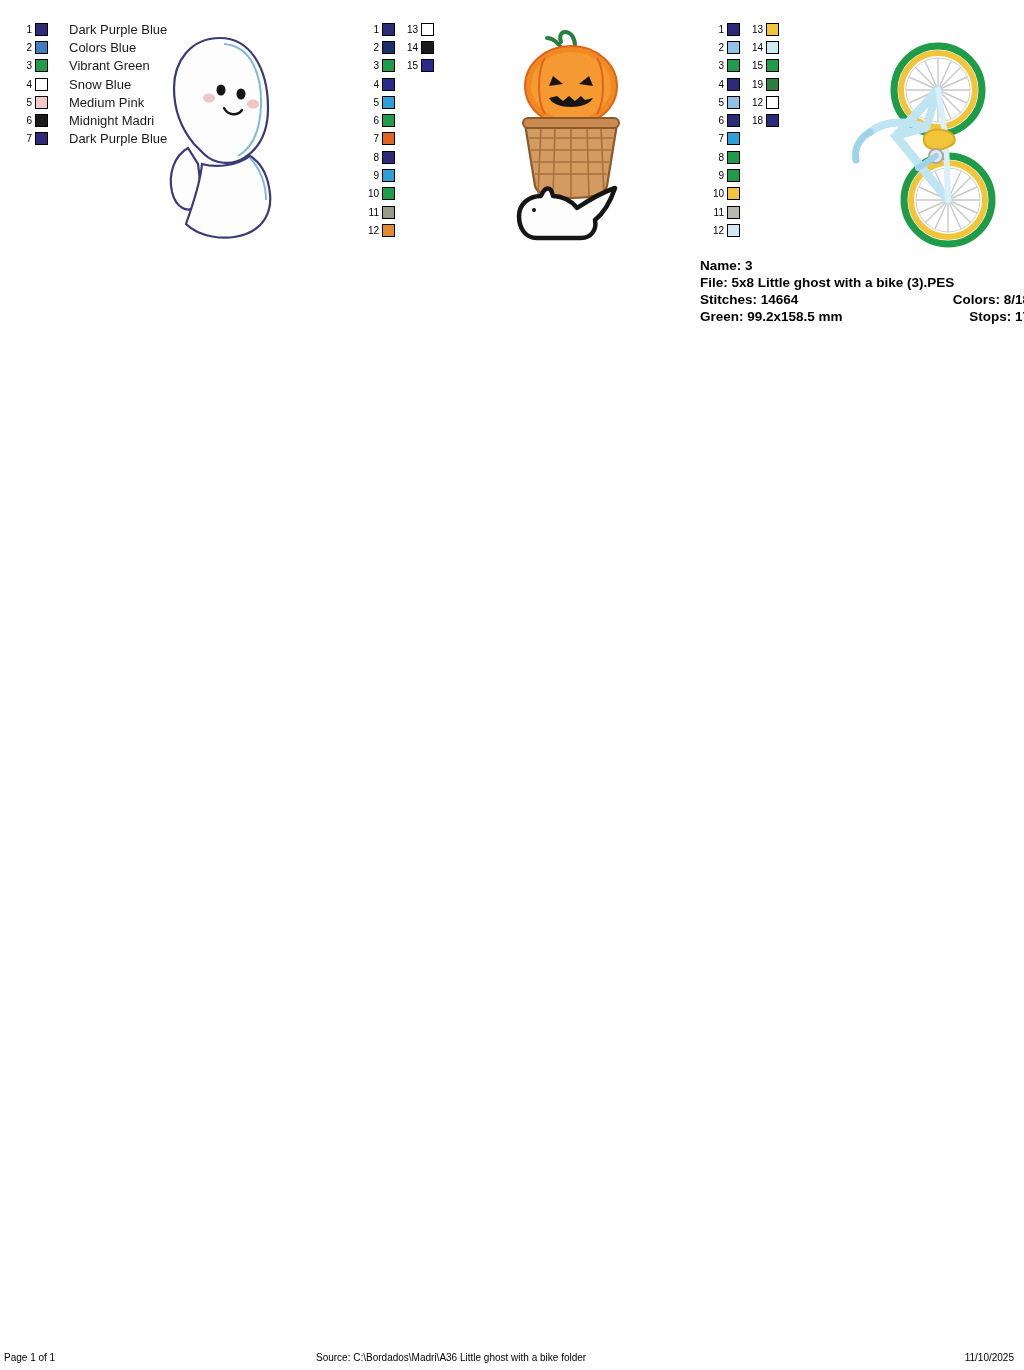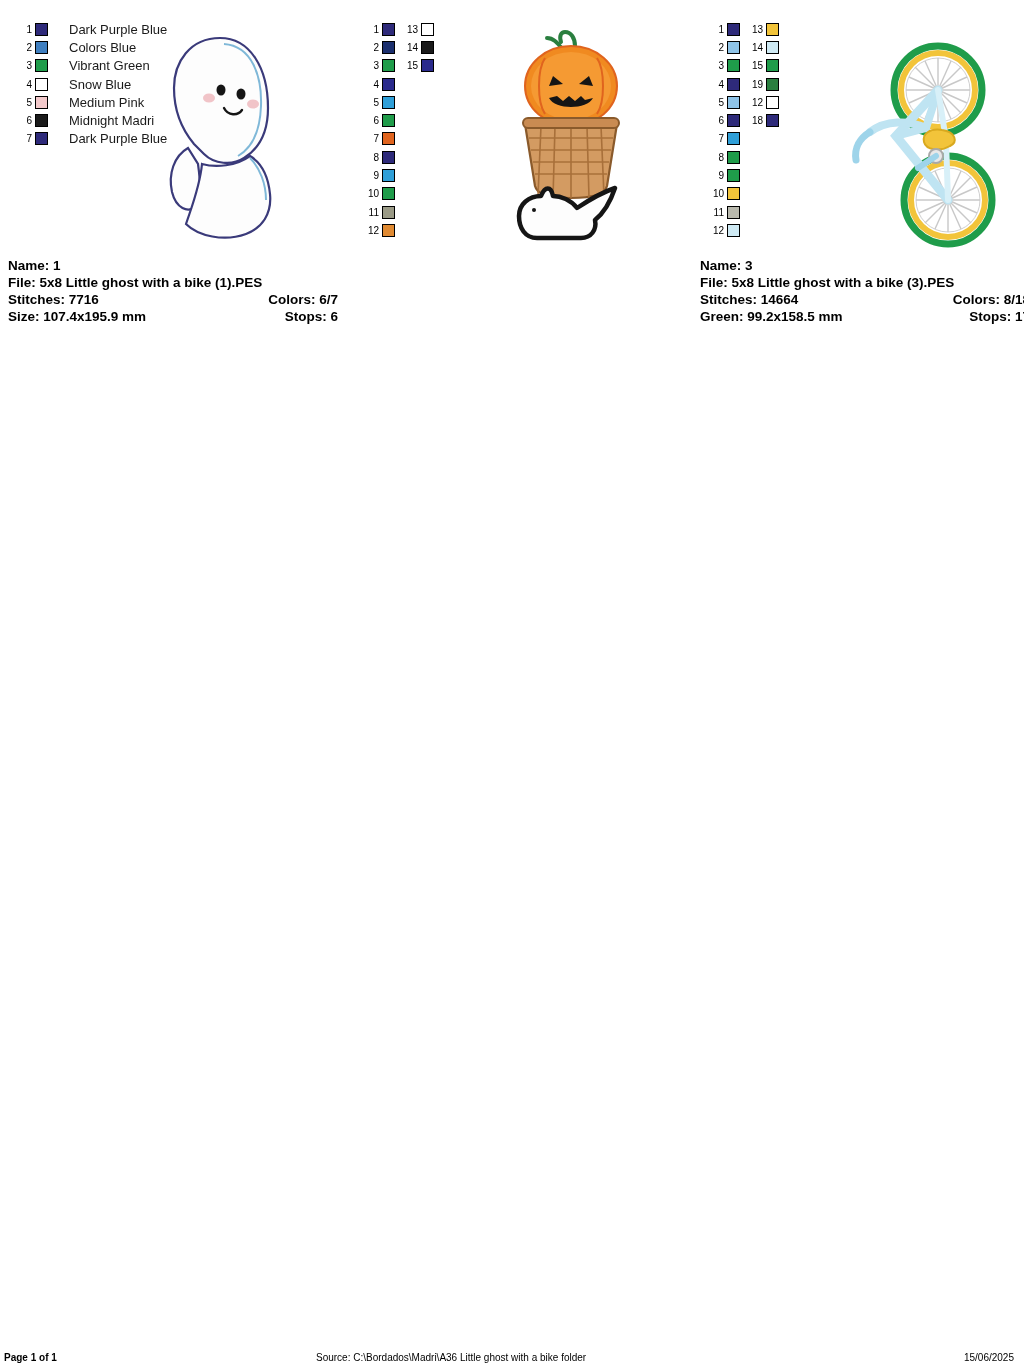--- a/index.html
+++ b/index.html
@@ -100,21 +100,21 @@
 
   
   .footer {
     position: absolute;
     left: 0;
     top: 1352px;
     width: 1024px;
     font-size: 10px;
     color: #000;
   }
-  .footer .f-left   { position: absolute; left: 4px;  top: 0; font-weight: bold; }
+  .footer .f-left   { position: absolute; left: 4px;  top: 0; }
   .footer .f-center { position: absolute; left: 316px; top: 0; }
   .footer .f-right  { position: absolute; right: 10px; top: 0; }
 </style>
 </head>
 <body>
 
 <div class="page">
 
   <div class="design" id="design-1">
     <div class="art-row">
@@ -175,32 +175,20 @@
           <ellipse cx="125" cy="76" rx="6" ry="4.5" fill="#f1c4c8"></ellipse>
 
           <path d="M60 120 C46 128 40 146 44 164 C48 180 60 186 68 178 C74 170 72 150 70 136 Z" fill="#fdfdfd" stroke="#3a3a7a" stroke-width="2.2"></path>
 
           <path d="M74 136 C72 158 64 178 58 196 C70 208 96 214 118 206 C134 200 144 186 142 166 C140 146 132 134 122 128 C108 138 88 140 74 136 Z" fill="#fdfdfd" stroke="#3a3a7a" stroke-width="2.2"></path>
           <path d="M122 130 C132 140 138 156 138 172" fill="none" stroke="#7fb8d8" stroke-width="2"></path>
         </svg>
       </div>
     </div>
 
-    <div class="info">
-      <div class="line">Name: 1</div>
-      <div class="line">File: 5x8 Little ghost with a bike  (1).PES</div>
-      <div class="split">
-        <span>Stitches: 7716</span>
-        <span>Colors: 6/7</span>
-      </div>
-      <div class="split">
-        <span>Size: 107.4x195.9 mm</span>
-        <span>Stops: 6</span>
-      </div>
-    </div>
   </div>
 
   <div class="design" id="design-2">
     <div class="art-row">
 
       <div class="legend">
         <div class="legend-col">
           <div class="legend-row">
               <span class="legend-idx">1</span>
               <span class="swatch" style="background:#2e2a7a"></span>
@@ -448,16 +436,16 @@
       <div class="split">
         <span>Green: 99.2x158.5 mm</span>
         <span>Stops: 17</span>
       </div>
     </div>
   </div>
 
   <div class="footer">
     <span class="f-left">Page 1 of 1</span>
     <span class="f-center">Source: C:\Bordados\Madri\A36 Little ghost with a bike folder</span>
-    <span class="f-right">15/06/2025</span>
+    <span class="f-right">11/10/2025</span>
   </div>
 
 </div>
 
 </body></html>

